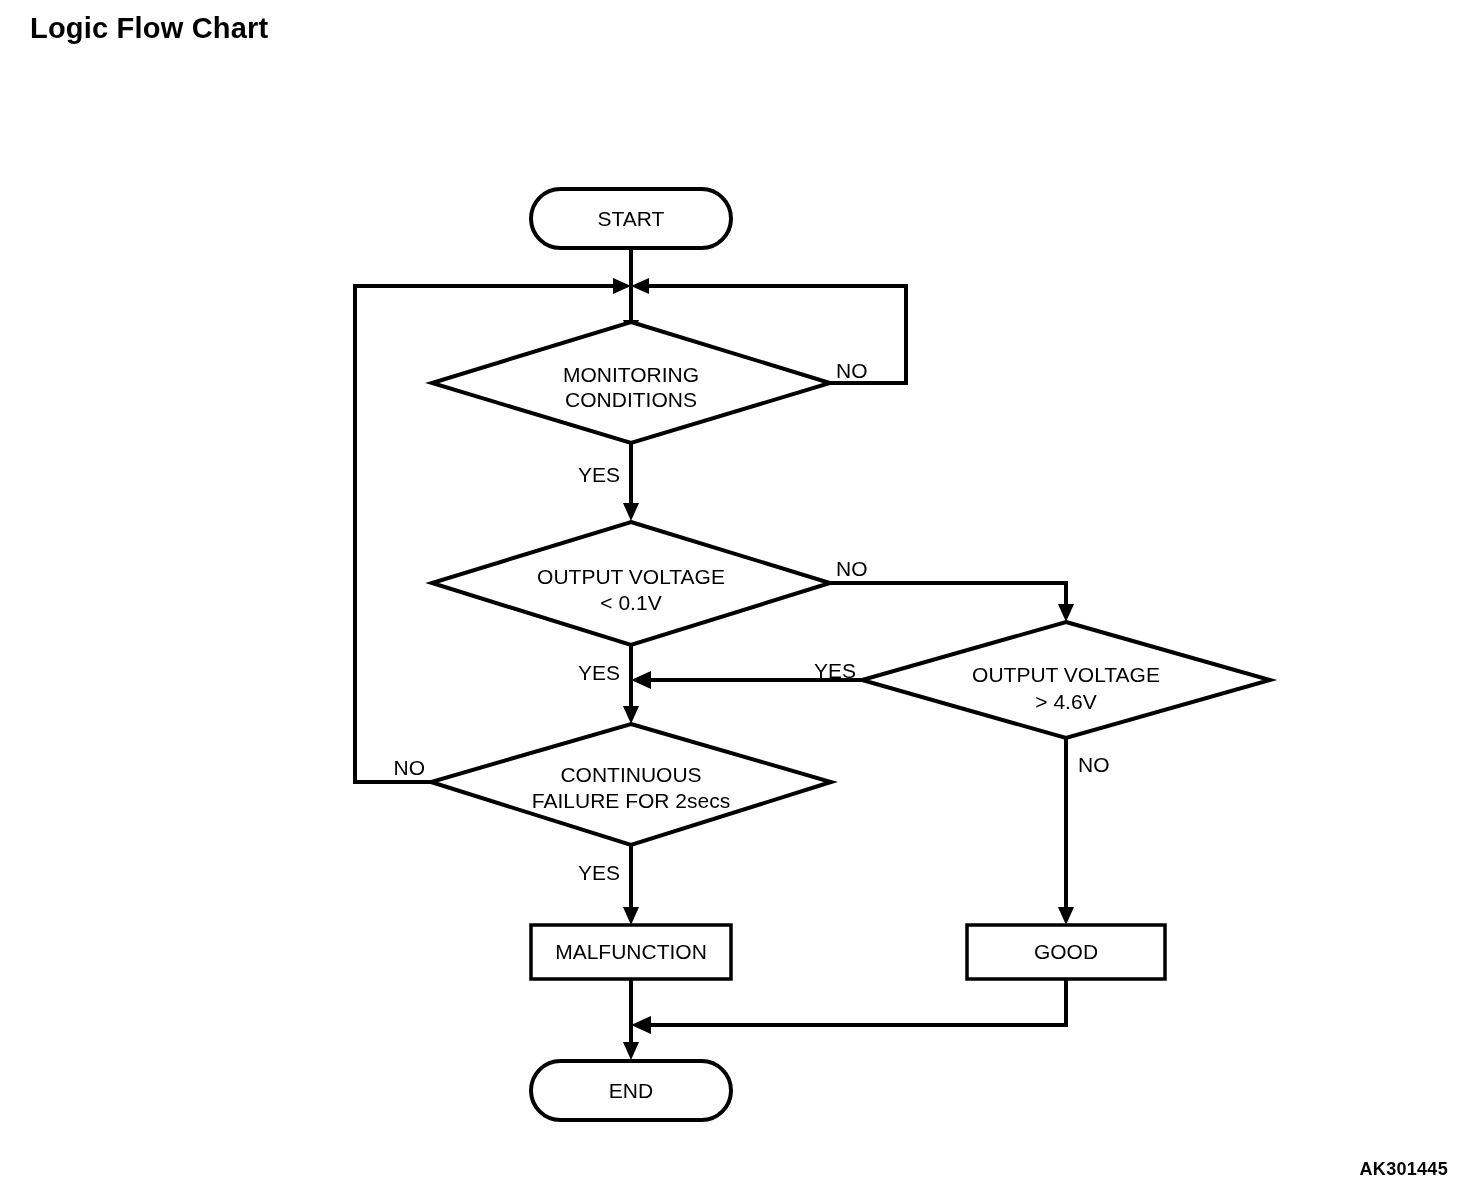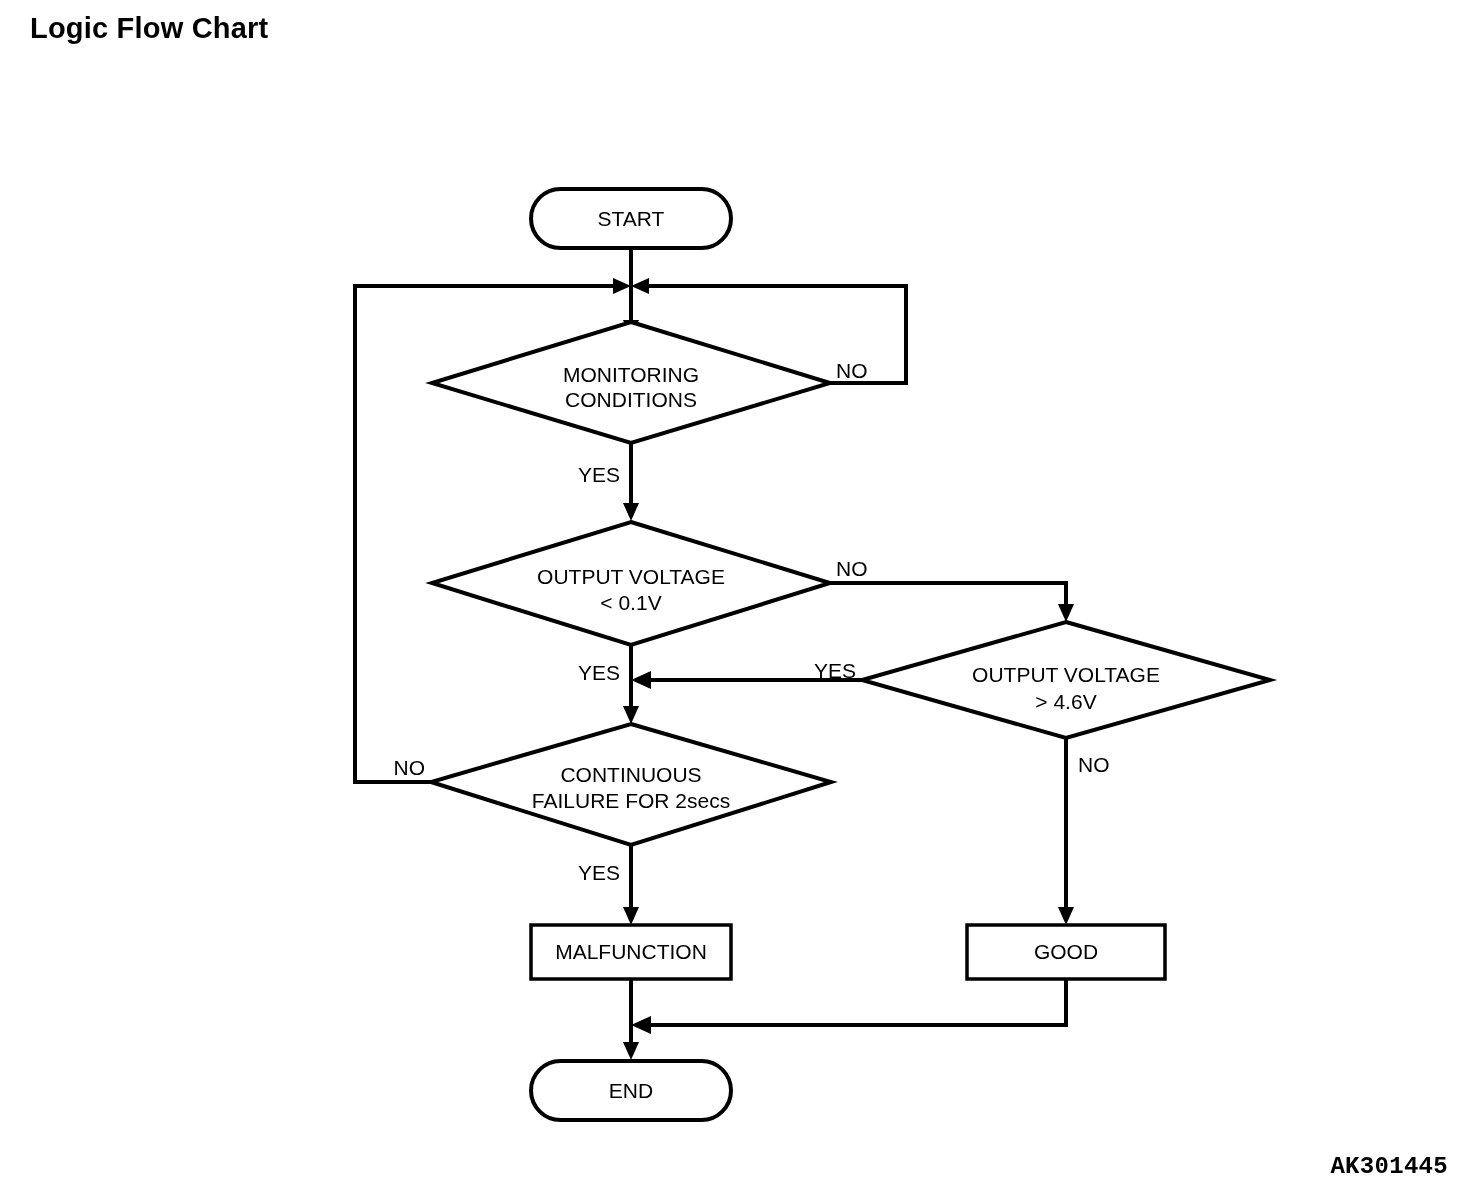--- a/index.html
+++ b/index.html
@@ -23,23 +23,23 @@
     font-size: 29px;
     font-weight: bold;
     letter-spacing: 0.2px;
     font-family: "Liberation Sans", sans-serif;
     white-space: nowrap;
   }
   #watermark {
     position: absolute;
     right: 24px;
     bottom: 18px;
-    font-size: 24px;
+    font-size: 18px;
     font-weight: bold;
-    font-family: Liberation Mono, monospace;
+    font-family: Liberation Sans, sans-serif;
     letter-spacing: 0.3px;
   }
   #flow-svg {
     position: absolute;
     left: 0;
     top: 0;
   }
   .node-shape {
     fill: #ffffff;
     stroke: #000000;

